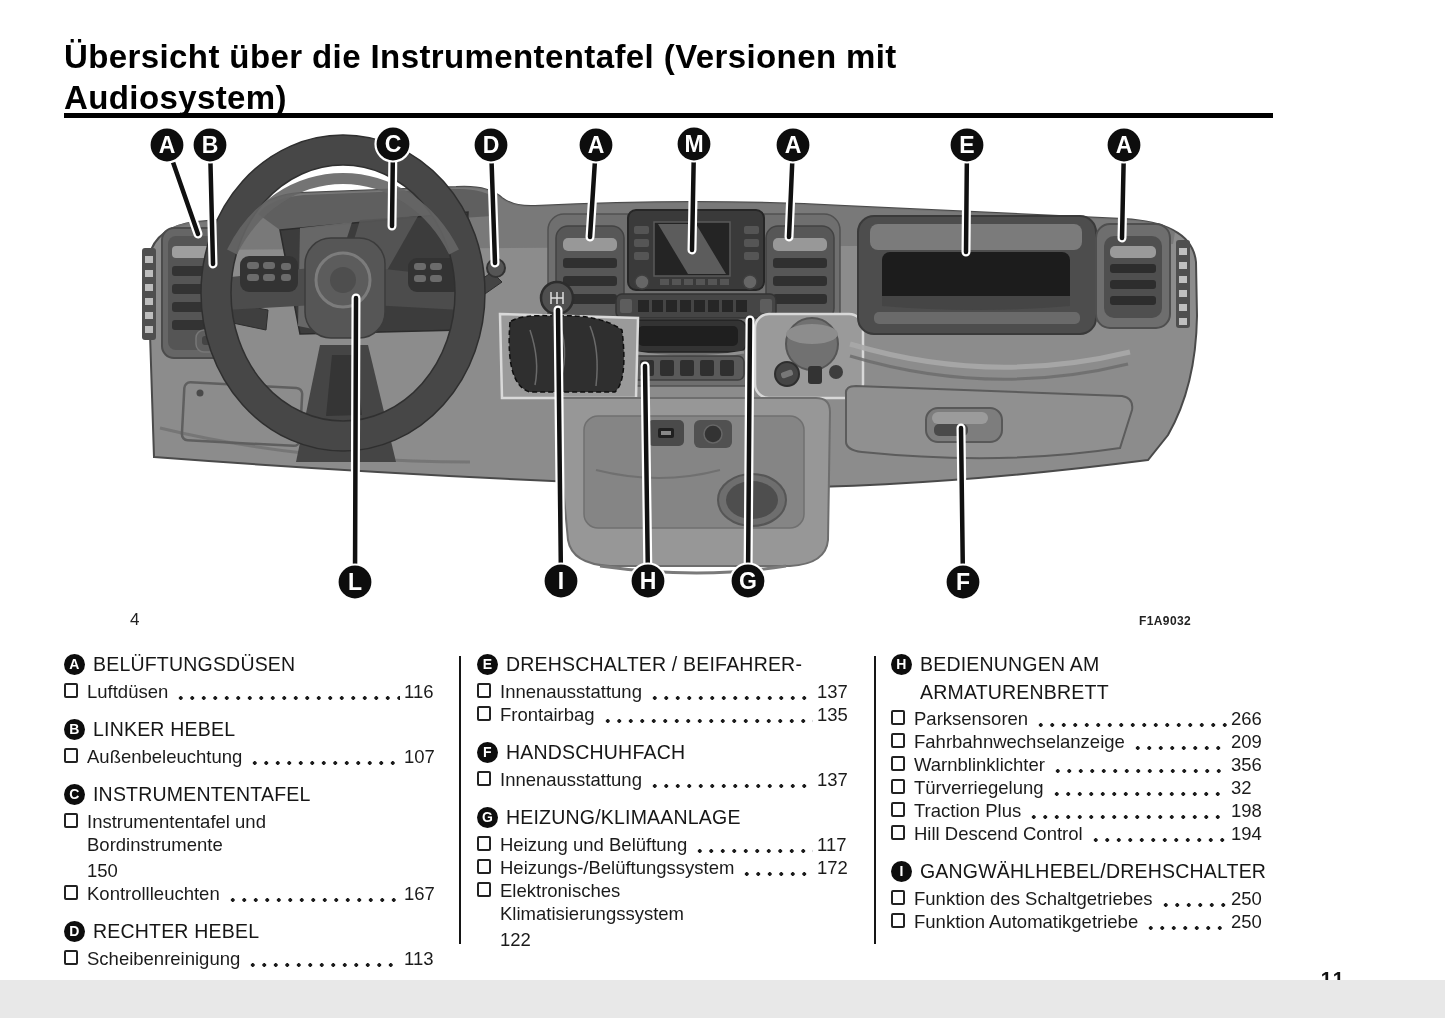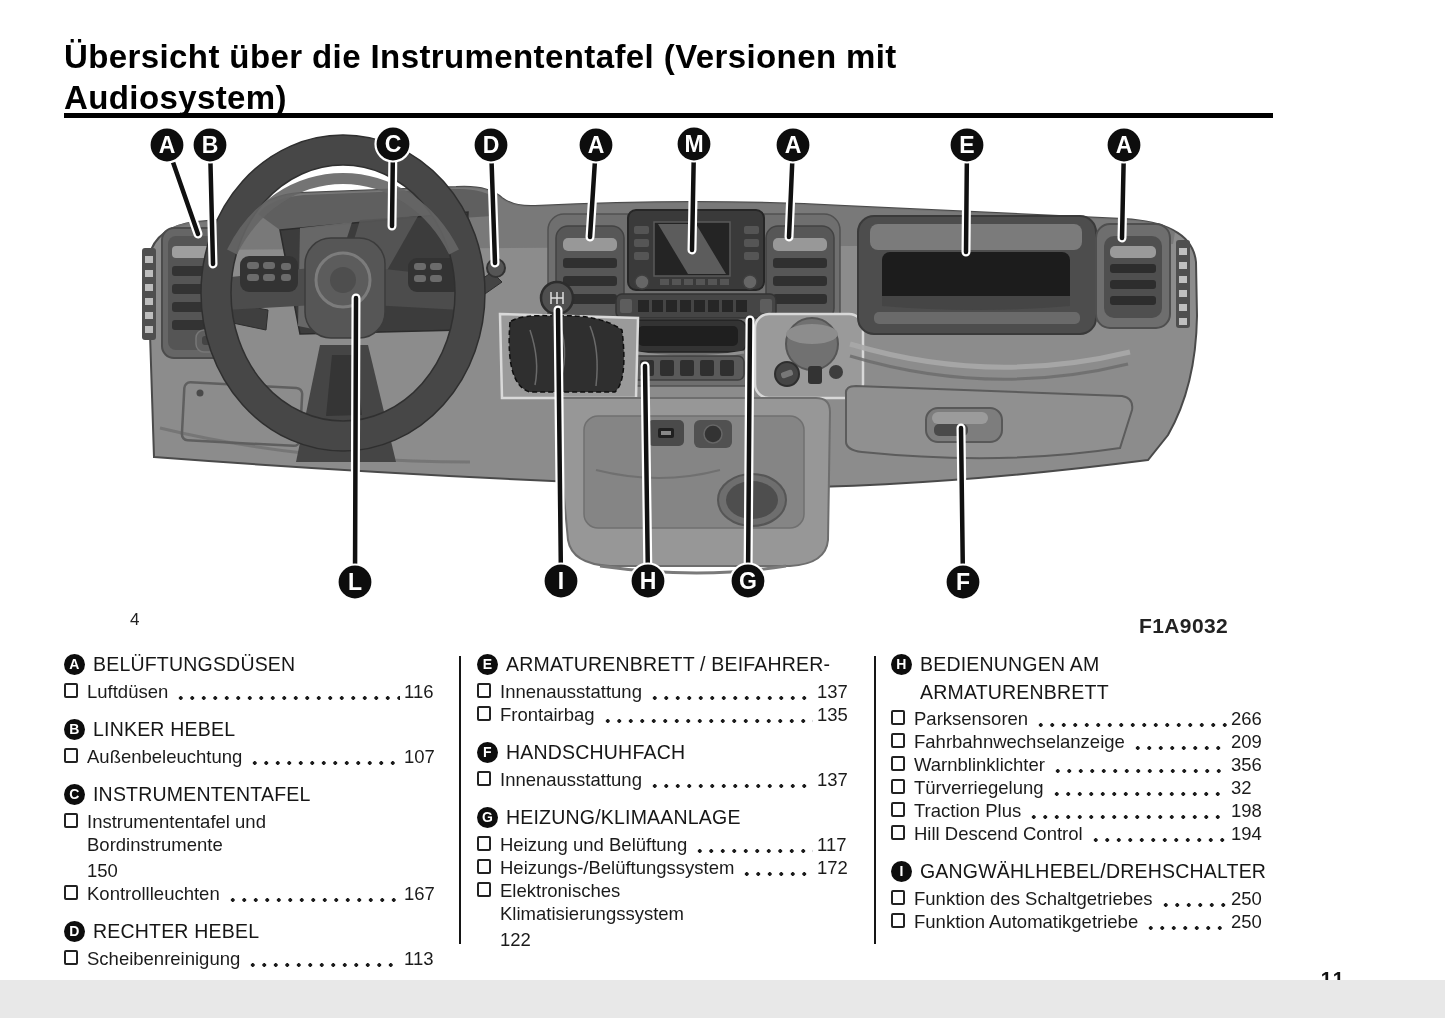--- a/index.html
+++ b/index.html
@@ -3,21 +3,21 @@
 <meta charset="utf-8">
 <style>
   html,body{margin:0;padding:0;background:#e8e8e8;}
   .page{position:relative;width:1445px;height:980px;background:#ffffff;
         font-family:"Liberation Sans",sans-serif;color:#1a1a1a;overflow:hidden;margin:0 auto;}
   .title{position:absolute;left:64px;top:36px;width:1280px;font-size:33px;font-weight:bold;
          letter-spacing:0.4px;line-height:41px;color:#000;}
   .title-rule{position:absolute;left:64px;top:113px;width:1209px;height:5px;background:#000;}
   .figure-svg{position:absolute;left:0;top:118px;width:1445px;height:512px;}
   .fig-num{position:absolute;left:130px;top:610px;font-size:17px;color:#222;}
-  .fig-code{position:absolute;left:1139px;top:614px;font-size:21px;font-weight:bold;color:#222;letter-spacing:0.4px;}
+  .fig-code{position:absolute;left:1139px;top:614px;font-size:12px;font-weight:bold;color:#222;letter-spacing:0.4px;}
   .pgno{position:absolute;right:99px;top:968px;font-size:20px;font-weight:bold;color:#111;letter-spacing:2px;}
   .col{position:absolute;top:652px;width:376px;}
   .col1{left:64px;} .col2{left:477px;} .col3{left:891px;}
   .divider{position:absolute;top:656px;width:2px;height:288px;background:#161616;}
   .div1{left:459px;} .div2{left:874px;}
   .sec{margin-bottom:14px;}
   .sec-head{display:flex;align-items:center;font-size:19.5px;line-height:25px;letter-spacing:0.2px;
             margin-bottom:3px;white-space:nowrap;color:#161616;}
   .badge{flex:none;width:21px;height:21px;border-radius:50%;background:#0d0d0d;color:#fff;
          font-size:14px;font-weight:bold;display:flex;align-items:center;justify-content:center;margin-right:8px;}
@@ -414,21 +414,21 @@
           <span class="leader"></span>
           <span class="pagenum">113</span>
         </div>
       </div>
     </div>
   <div class="divider div1"></div>
   <div class="col col2" id="col2">
       <div class="sec">
         <div class="sec-head">
           <span class="badge">E</span>
-          <span class="sec-title">ARMATURENBRETT / BEIFAHRER-</span>
+          <span class="sec-title">DREHSCHALTER / BEIFAHRER-</span>
         </div>
         <div class="item">
           <span class="bullet"></span>
           <span class="item-label">Innenausstattung</span>
           <span class="leader"></span>
           <span class="pagenum">137</span>
         </div>
         <div class="item">
           <span class="bullet"></span>
           <span class="item-label">Frontairbag</span>

